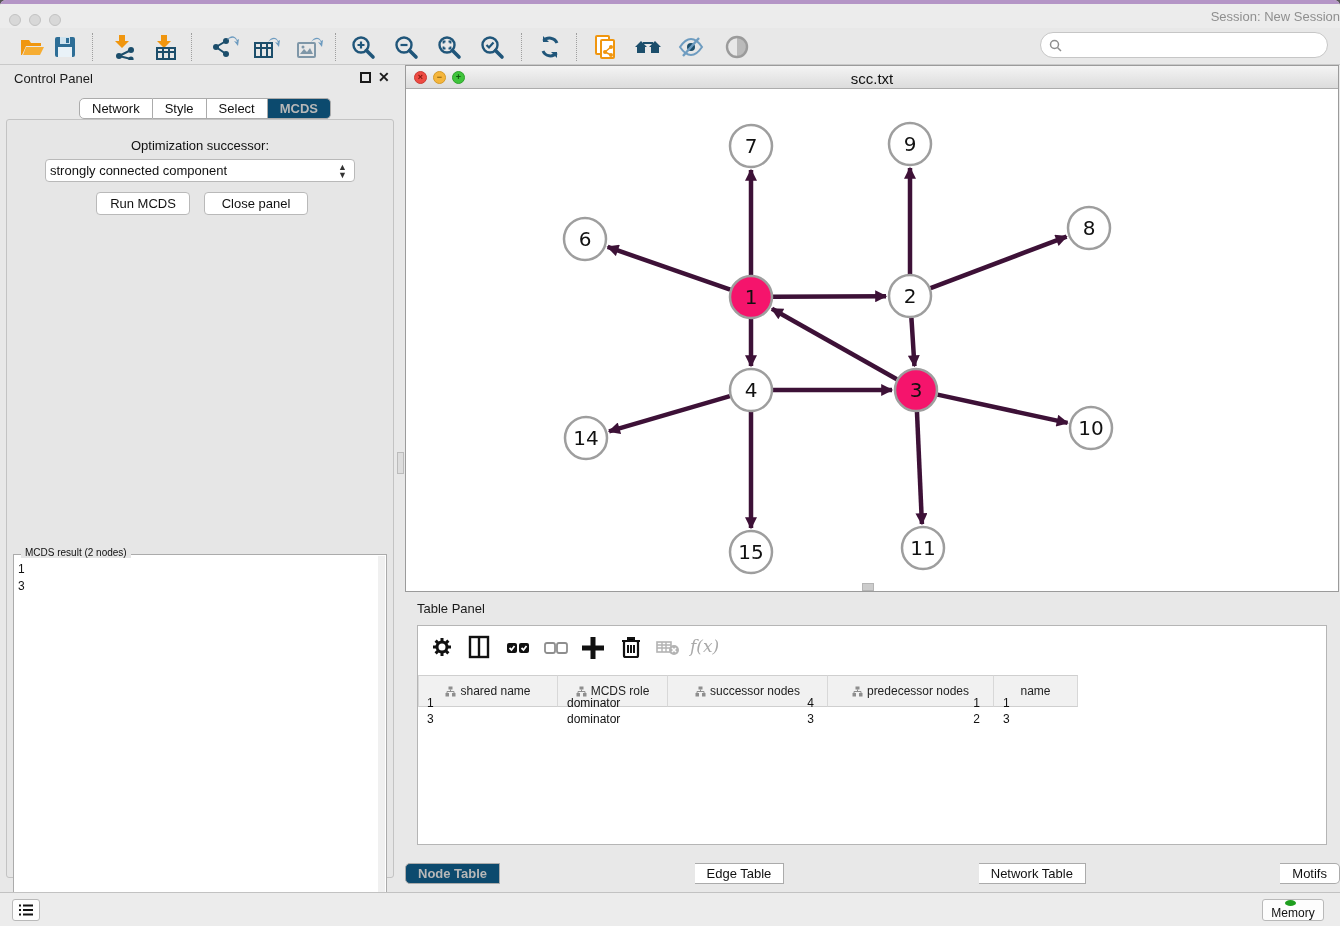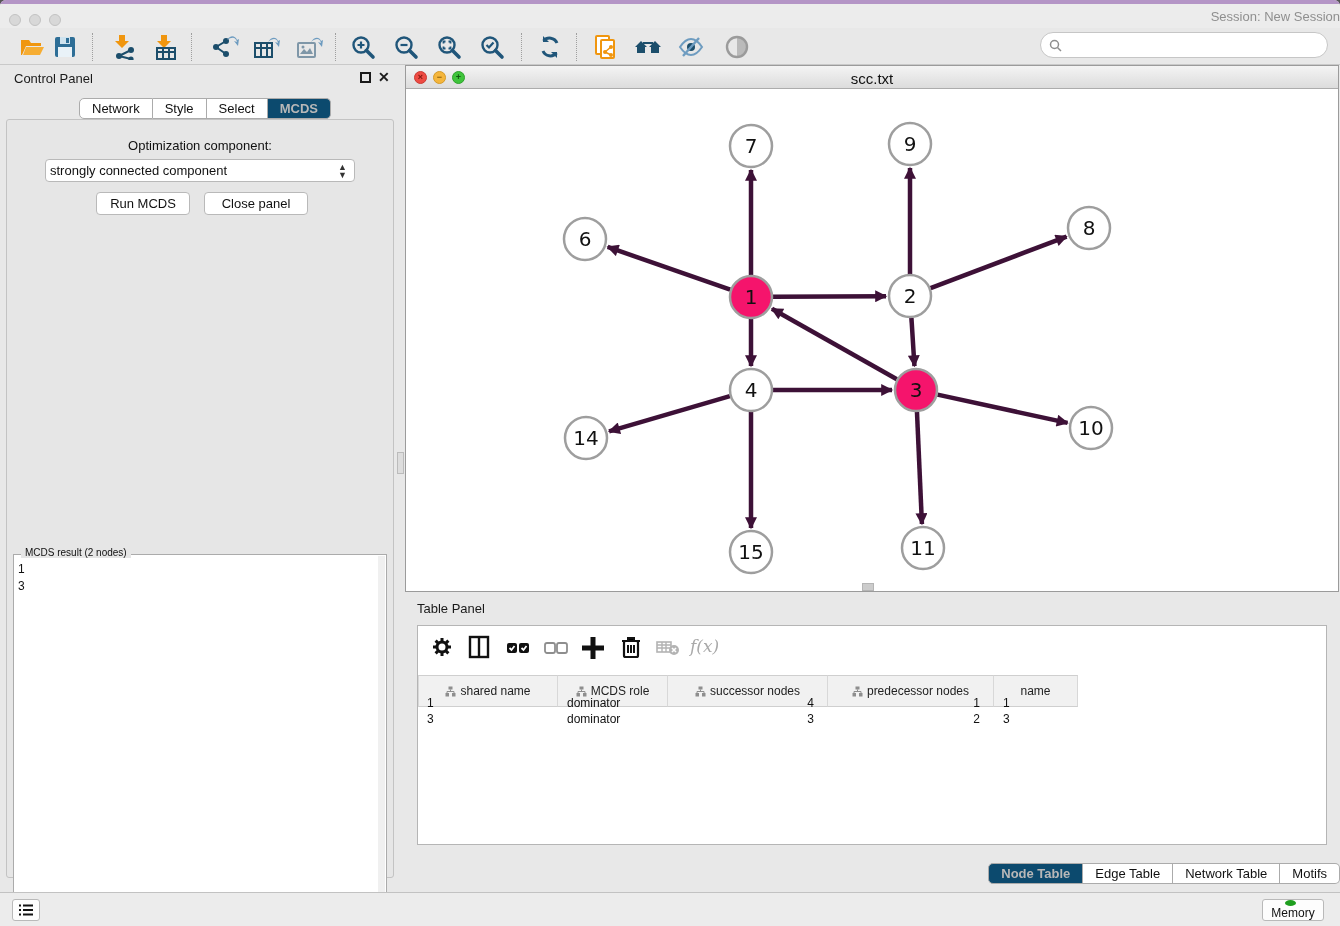--- a/index.html
+++ b/index.html
@@ -74,21 +74,21 @@
   .tp-toolbar { position:absolute; left:0; top:0; right:0; height:42px; background:#fff; }
   .tp-icon { position:absolute; top:8px; width:28px; height:26px; }
   .tp-header { position:absolute; left:0; top:49px; height:32px; display:flex; }
   .tp-hcell { background:#F1F1F1; border-top:1px solid #CFCFCF; border-bottom:1px solid #CFCFCF;
               border-right:1px solid #D8D8D8; font-size:12px; color:#222; display:flex;
               align-items:center; justify-content:center; gap:4px; position:relative; }
   .tp-hcell:first-child { border-left:1px solid #D8D8D8; }
   .tp-rows { position:absolute; left:0; top:69px; right:0; }
   .tp-row { display:flex; height:16px; }
   .tp-cell { font-size:12px; color:#111; line-height:16px; overflow:hidden; }
-  .tabs-bottom { position:absolute; left:0; right:0; top:268px; display:flex; justify-content:flex-end; }
+  .tabs-bottom { position:absolute; left:0; right:0; top:268px; display:flex; justify-content:space-between; }
 
   
   .statusbar { position:absolute; left:0; bottom:0; width:1340px; height:34px; background:#ECECEC;
                border-top:1px solid #C2C2C2; }
   .sb-btn { position:absolute; top:6px; height:22px; background:#FDFDFD; border:1px solid #B9B9B9;
             border-radius:3px; display:flex; align-items:center; justify-content:center;flex-direction:column; }
   .mem-dot { width:11px; height:11px; border-radius:50%; background:#1E9E1E; margin-right:6px; }
   .mem-label { font-size:12px; color:#111; }
 
   .grip-v { position:absolute; left:397px; top:452px; width:7px; height:22px; background:#DDD; border:1px solid #BBB; }
@@ -252,21 +252,21 @@
       <span class="close-btn" style="left:378px">✕</span>
     </div>
     <div class="seg-group" style="left:79px; top:33px;" id="cp-tabs">
         <div class="seg first">Network</div>
         <div class="seg">Style</div>
         <div class="seg">Select</div>
         <div class="seg last active">MCDS</div>
       </div>
 
     <div class="cp-content">
-      <div class="opt-label">Optimization component:</div>
+      <div class="opt-label">Optimization successor:</div>
       <div class="dropdown">
         <span>strongly connected component</span>
         <span class="dd-stepper">▲<br>▼</span>
       </div>
       <div class="cp-btn" style="left:89px; width:94px;">Run MCDS</div>
       <div class="cp-btn" style="left:197px; width:104px;">Close panel</div>
 
       <div class="result-group">
         <span class="result-legend">MCDS result (2 nodes)</span>
         <div class="result-text" id="result-lines">1

